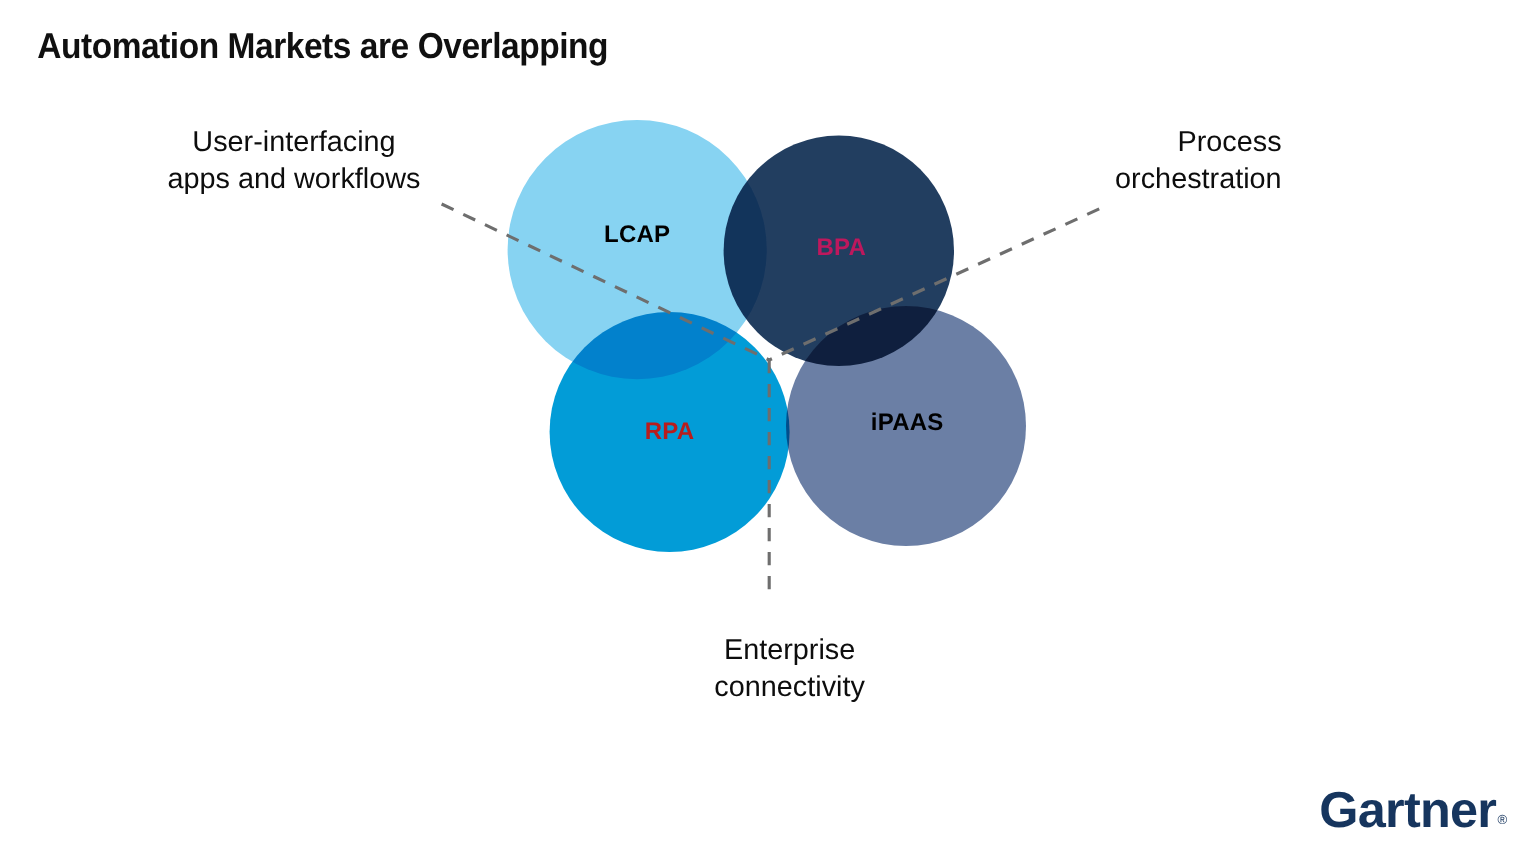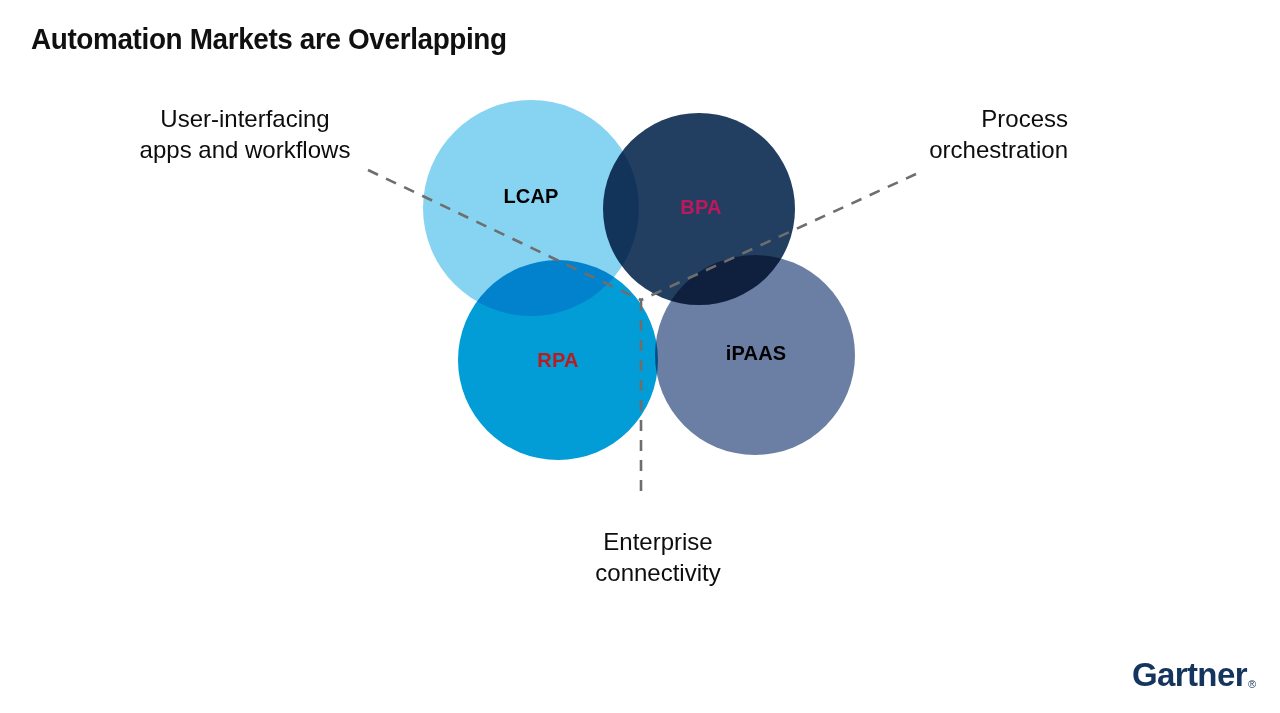--- a/index.html
+++ b/index.html
@@ -102,21 +102,21 @@
     position: absolute;
     right: 24px;
     bottom: 20px;
     display: flex;
     align-items: flex-end;
     color: #16355e;
   }
   #gartner-wordmark {
     font-family: "Liberation Sans", sans-serif;
     font-weight: 700;
-    font-size: 33px;
+    font-size: 42px;
     letter-spacing: -0.6px;
     line-height: 36px;
     color: #16355e;
   }
   #gartner-reg {
     font-size: 11px;
     line-height: 11px;
     padding-bottom: 3px;
     padding-left: 1px;
     color: #16355e;

